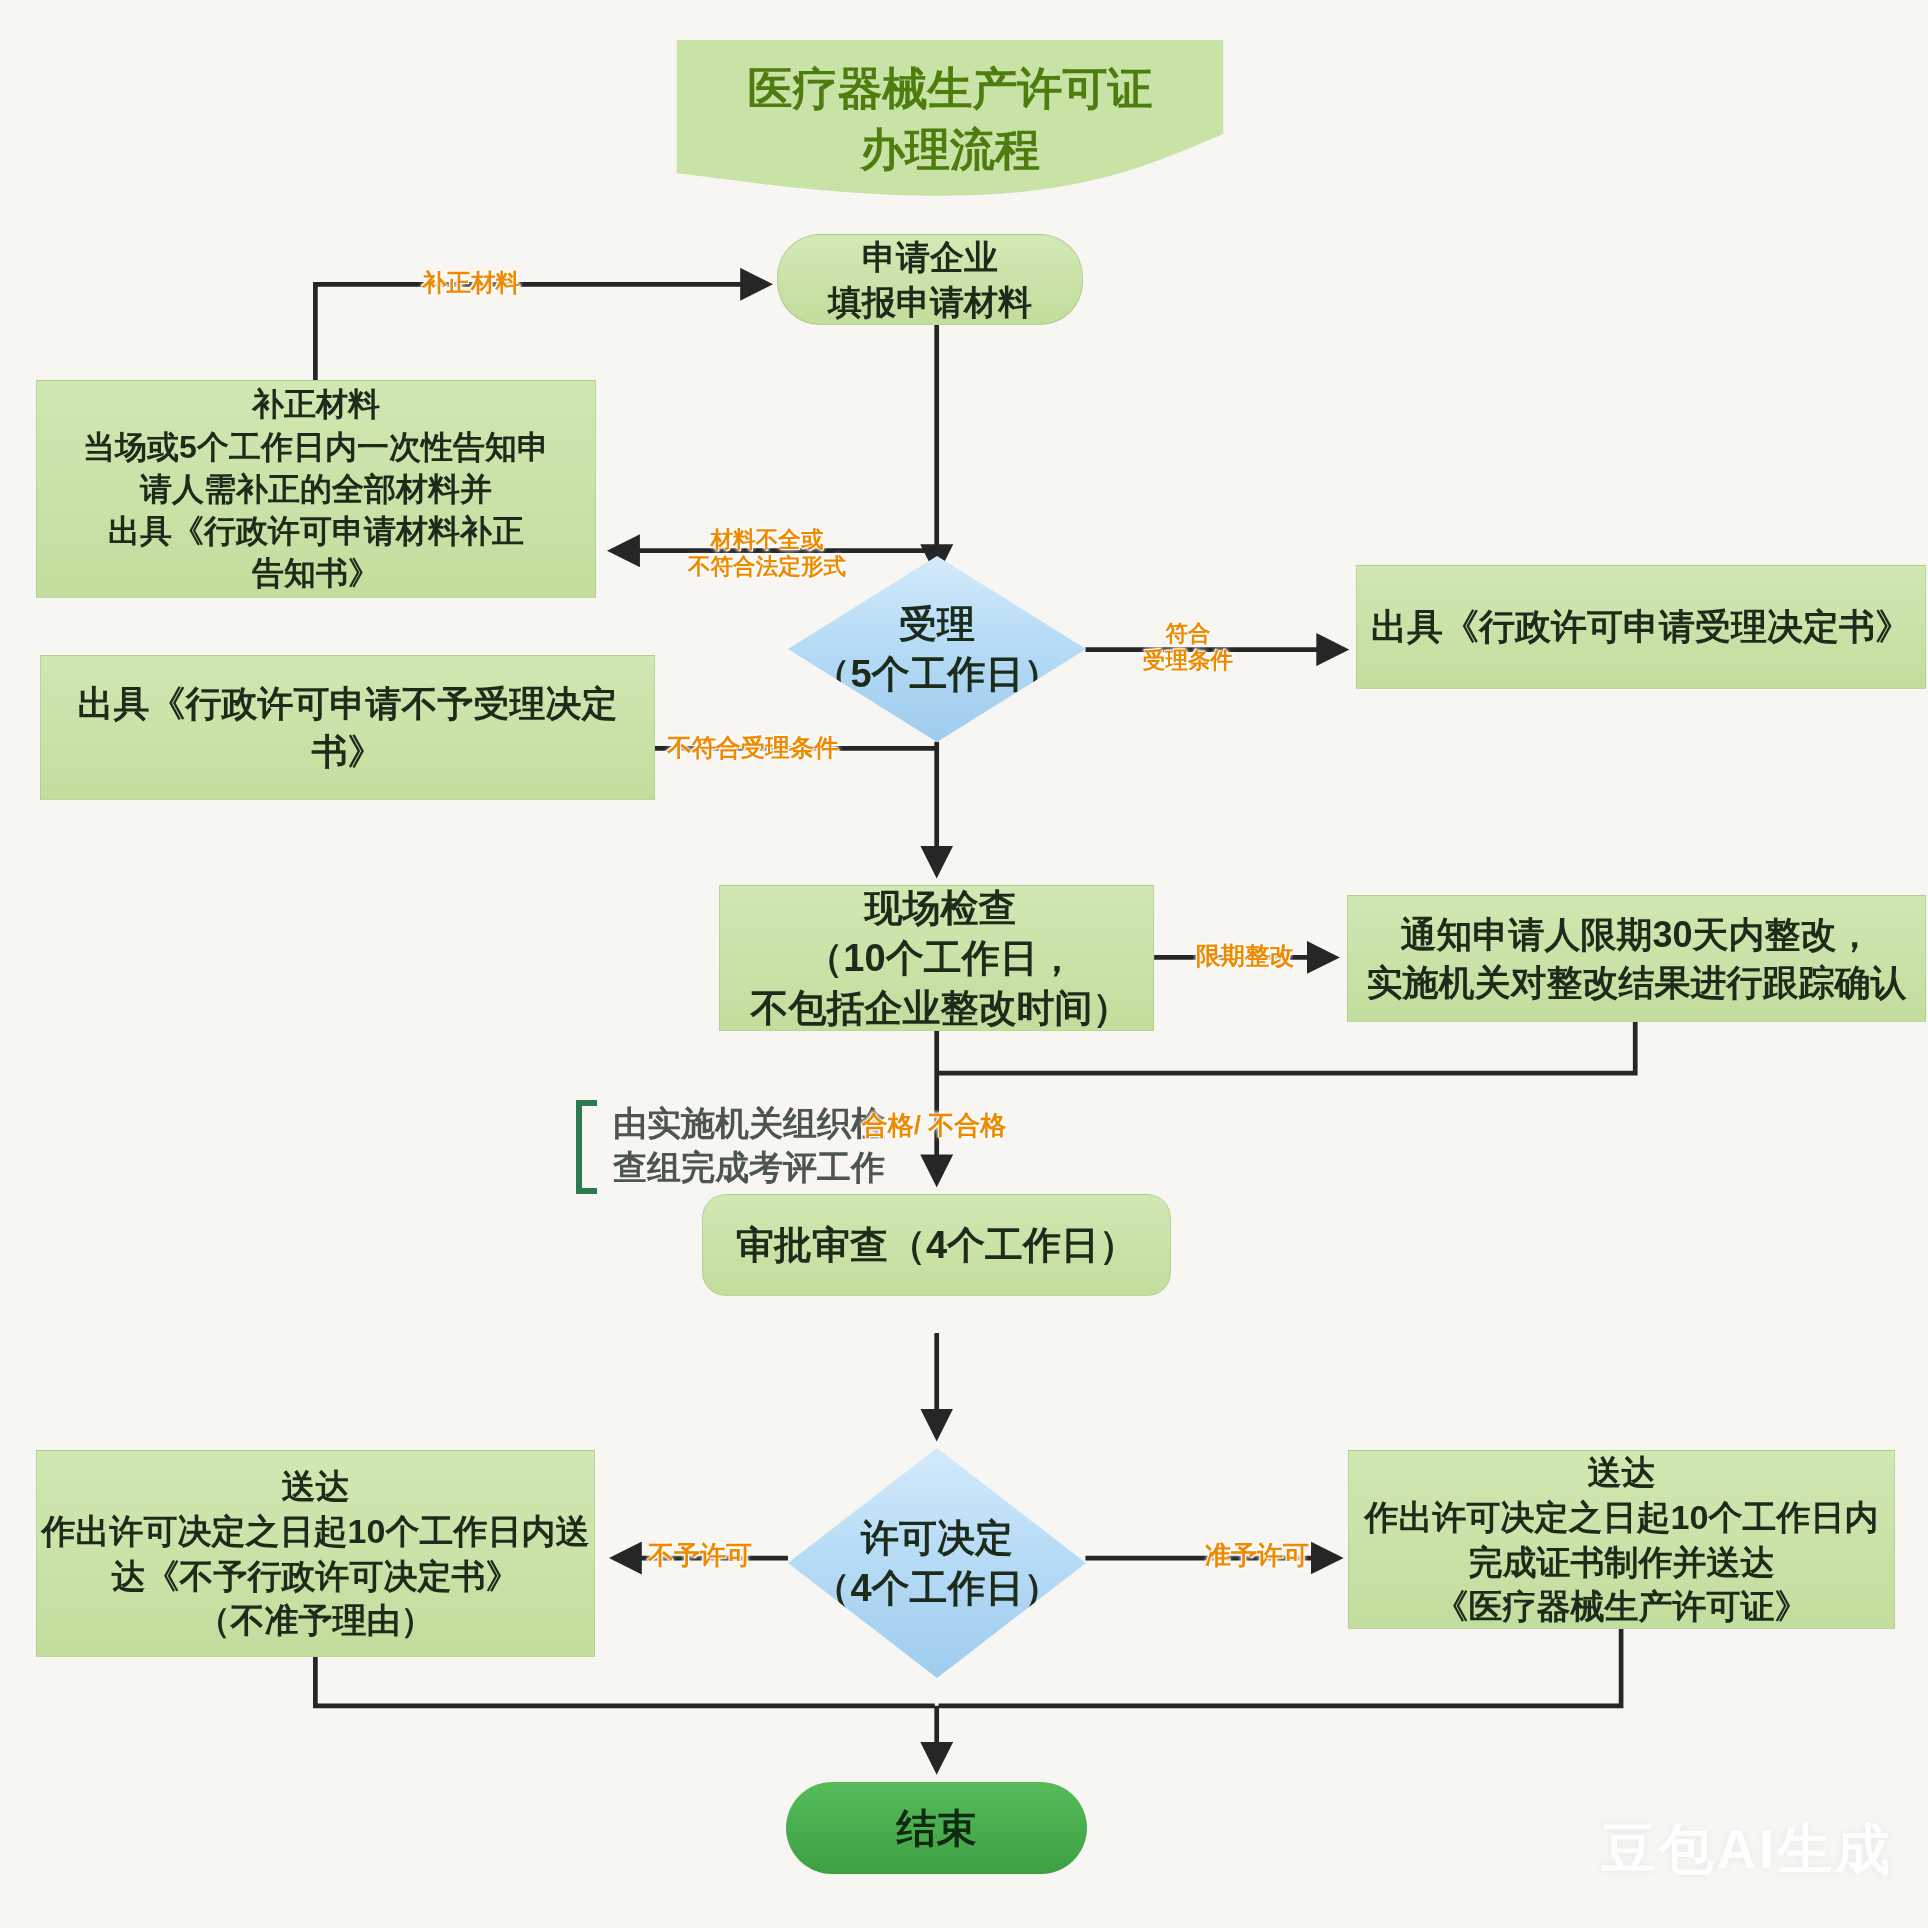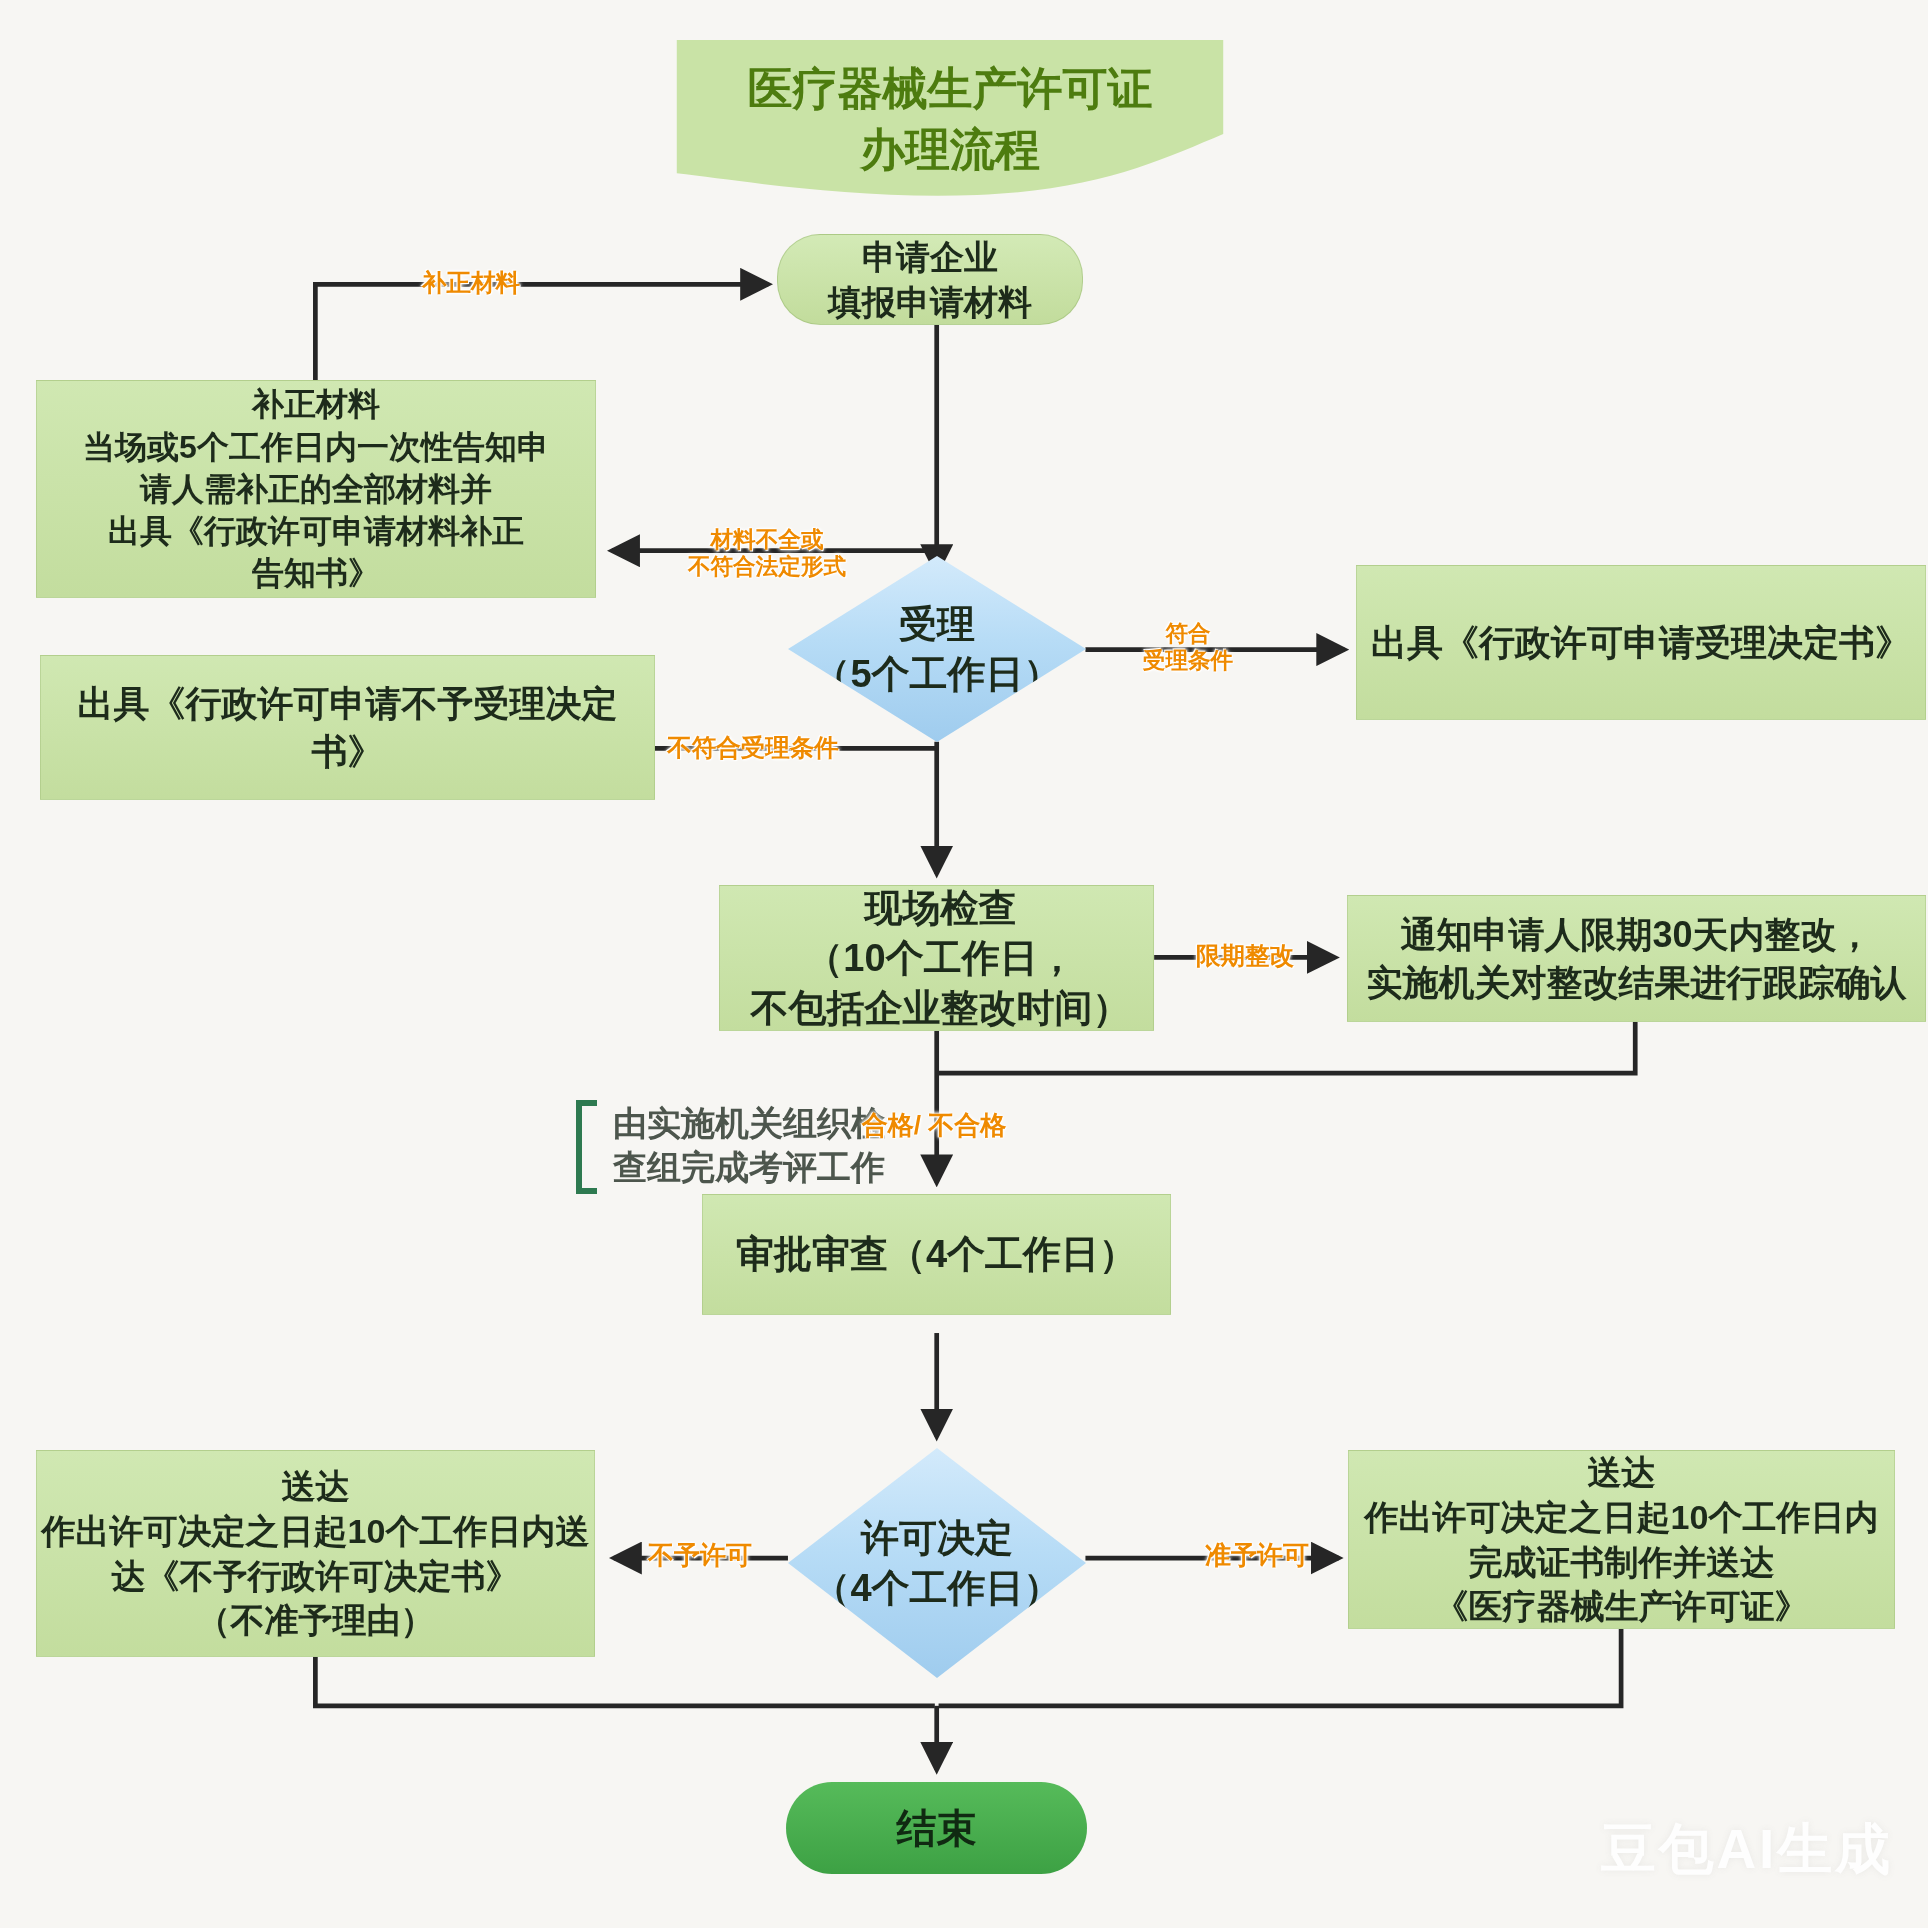--- a/index.html
+++ b/index.html
@@ -114,33 +114,33 @@
 
   <div class="node greenbox" style="left:36px;top:380px;width:560px;height:218px;font-size:32px;">补正材料
 当场或5个工作日内一次性告知申
 请人需补正的全部材料并
 出具《行政许可申请材料补正
 告知书》</div>
 
   <div class="node diamond" style="left:788px;top:556px;width:298px;height:186px;font-size:38px;">受理
 （5个工作日）</div>
 
-  <div class="node greenbox" style="left:1356px;top:565px;width:570px;height:155px;font-size:36px;">出具《行政许可申请受理决定书》</div>
+  <div class="node greenbox" style="left:1356px;top:565px;width:570px;height:124px;font-size:36px;">出具《行政许可申请受理决定书》</div>
 
   <div class="node greenbox" style="left:40px;top:655px;width:615px;height:145px;font-size:36px;">出具《行政许可申请不予受理决定
 书》</div>
 
   <div class="node greenbox" style="left:719px;top:885px;width:435px;height:146px;font-size:38px;padding-left:8px;">现场检查
 （10个工作日，
 不包括企业整改时间）</div>
 
   <div class="node greenbox" style="left:1347px;top:895px;width:579px;height:127px;font-size:36px;">通知申请人限期30天内整改，
 实施机关对整改结果进行跟踪确认</div>
 
-  <div class="node greenbox" style="left:702px;top:1194px;width:469px;height:121px;font-size:38px;">审批审查（4个工作日）</div>
+  <div class="node greenbox" style="left:702px;top:1194px;width:469px;height:102px;font-size:38px;border-radius:24px;">审批审查（4个工作日）</div>
 
   <div class="node diamond" style="left:788px;top:1448px;width:298px;height:230px;font-size:38px;">许可决定
 （4个工作日）</div>
 
   <div class="node greenbox" style="left:36px;top:1450px;width:559px;height:207px;font-size:34px;">送达
 作出许可决定之日起10个工作日内送
 达《不予行政许可决定书》
 （不准予理由）</div>
 
   <div class="node greenbox" style="left:1348px;top:1450px;width:547px;height:179px;font-size:34px;">送达

